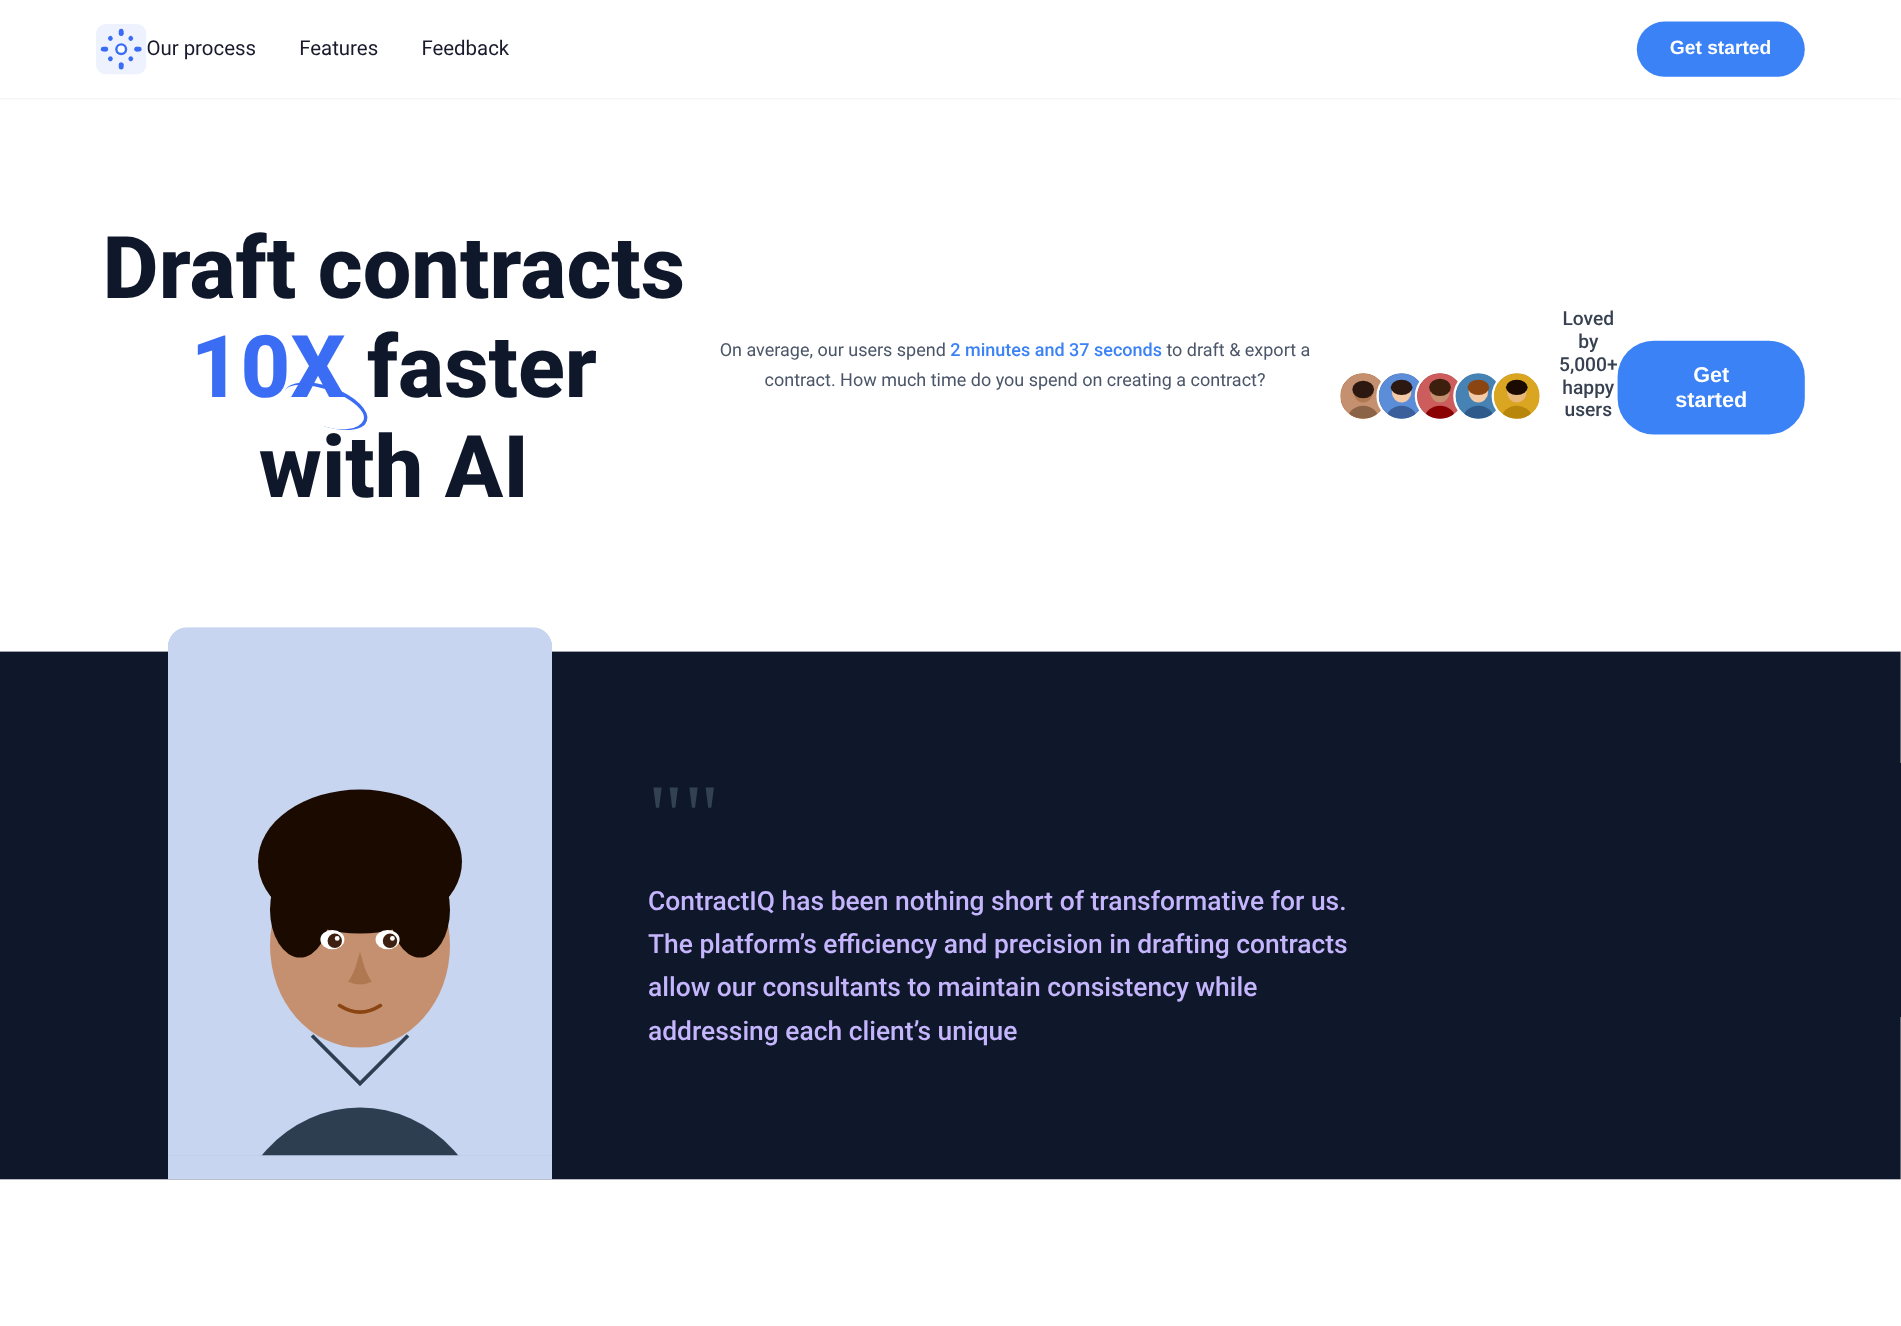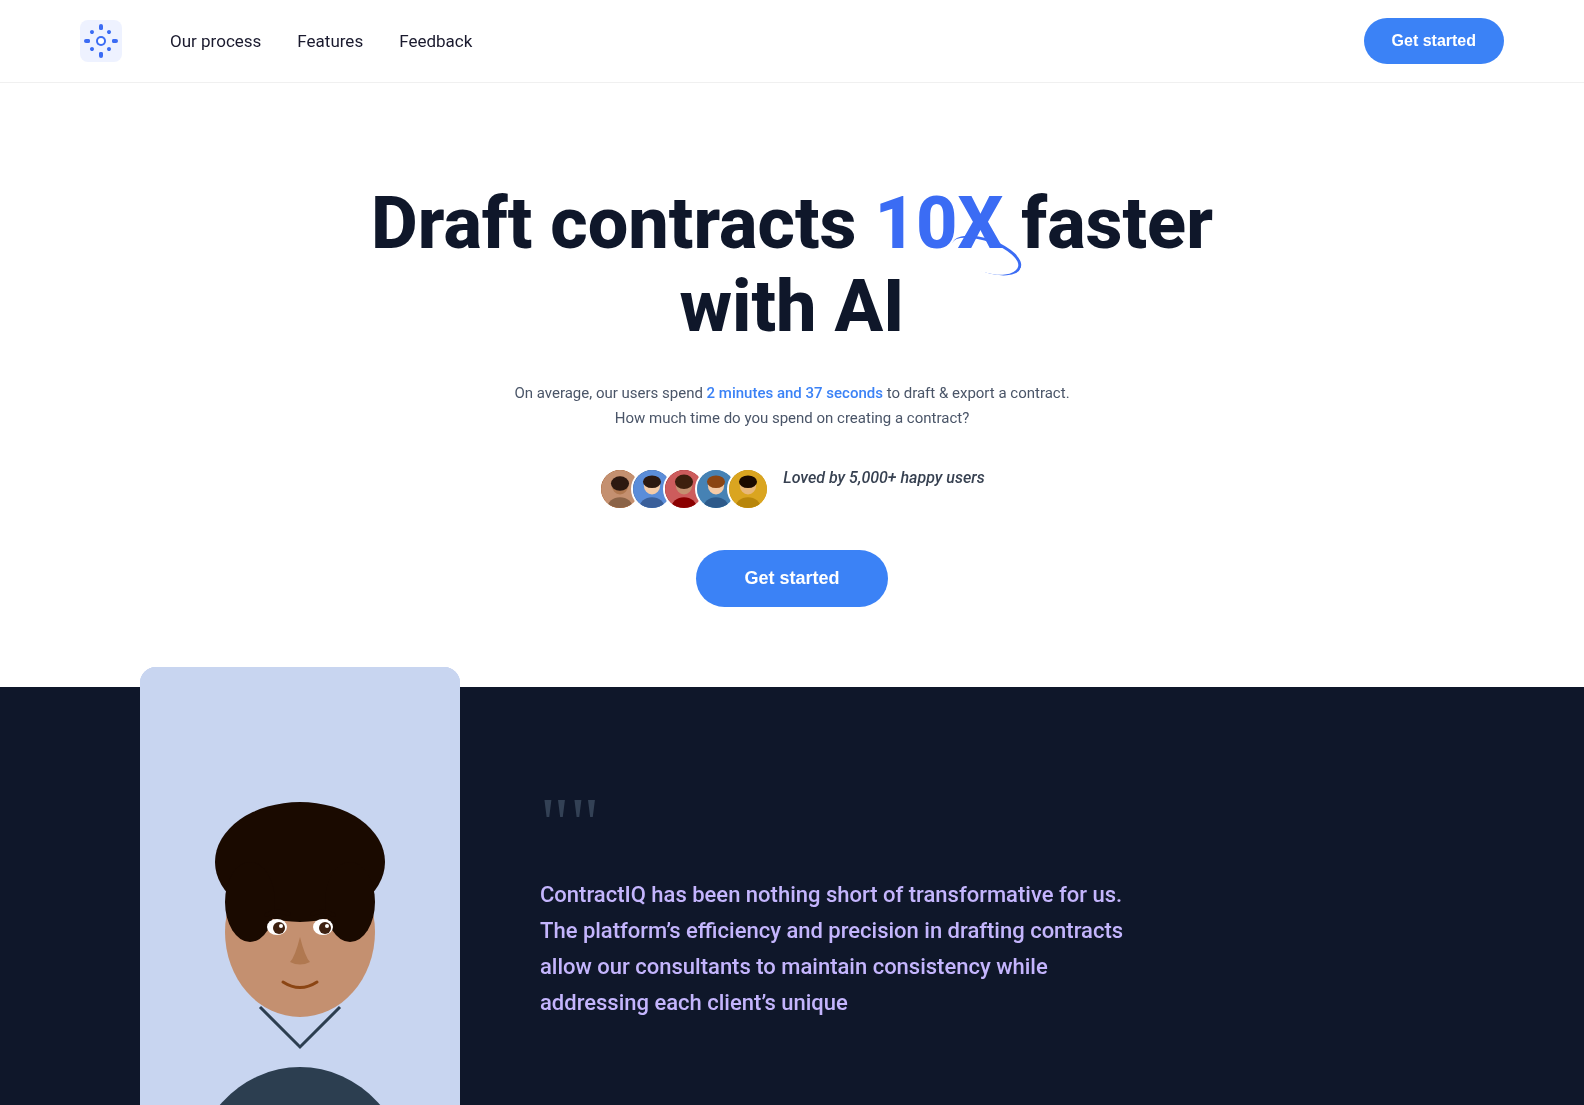--- a/index.html
+++ b/index.html
@@ -21,21 +21,20 @@
       align-items: center;
       justify-content: space-between;
       padding: 18px 80px;
       background: #ffffff;
       border-bottom: 1px solid #f0f0f0;
     }
 
     .navbar-left {
       display: flex;
       align-items: center;
-      gap: 48px;
     }
 
     .logo-container {
       display: flex;
       align-items: center;
       gap: 10px;
     }
 
     .logo-icon {
       width: 42px;
@@ -63,21 +62,21 @@
       border-radius: 25px;
       padding: 14px 28px;
       font-size: 16px;
       font-weight: 600;
       cursor: pointer;
     }
 
     
     .hero {
       display: flex;
-      flex-direction: column;
+      flex-direction: row;
       align-items: center;
       justify-content: center;
       padding: 100px 80px 80px;
       text-align: center;
       background: #ffffff;
     }
 
     .hero-title {
       font-size: 72px;
       font-weight: 800;
@@ -116,24 +115,23 @@
       margin-bottom: 36px;
     }
 
     .hero-subtitle .time-highlight {
       color: #3b82f6;
       font-weight: 500;
     }
 
     .social-proof {
       display: flex;
-      align-items: flex-start;
+      align-items: flex-end;
       gap: 14px;
       margin-bottom: 40px;
-      font-style: italic;
     }
 
     .avatars {
       display: flex;
       align-items: center;
     }
 
     .avatar {
       width: 42px;
       height: 42px;

